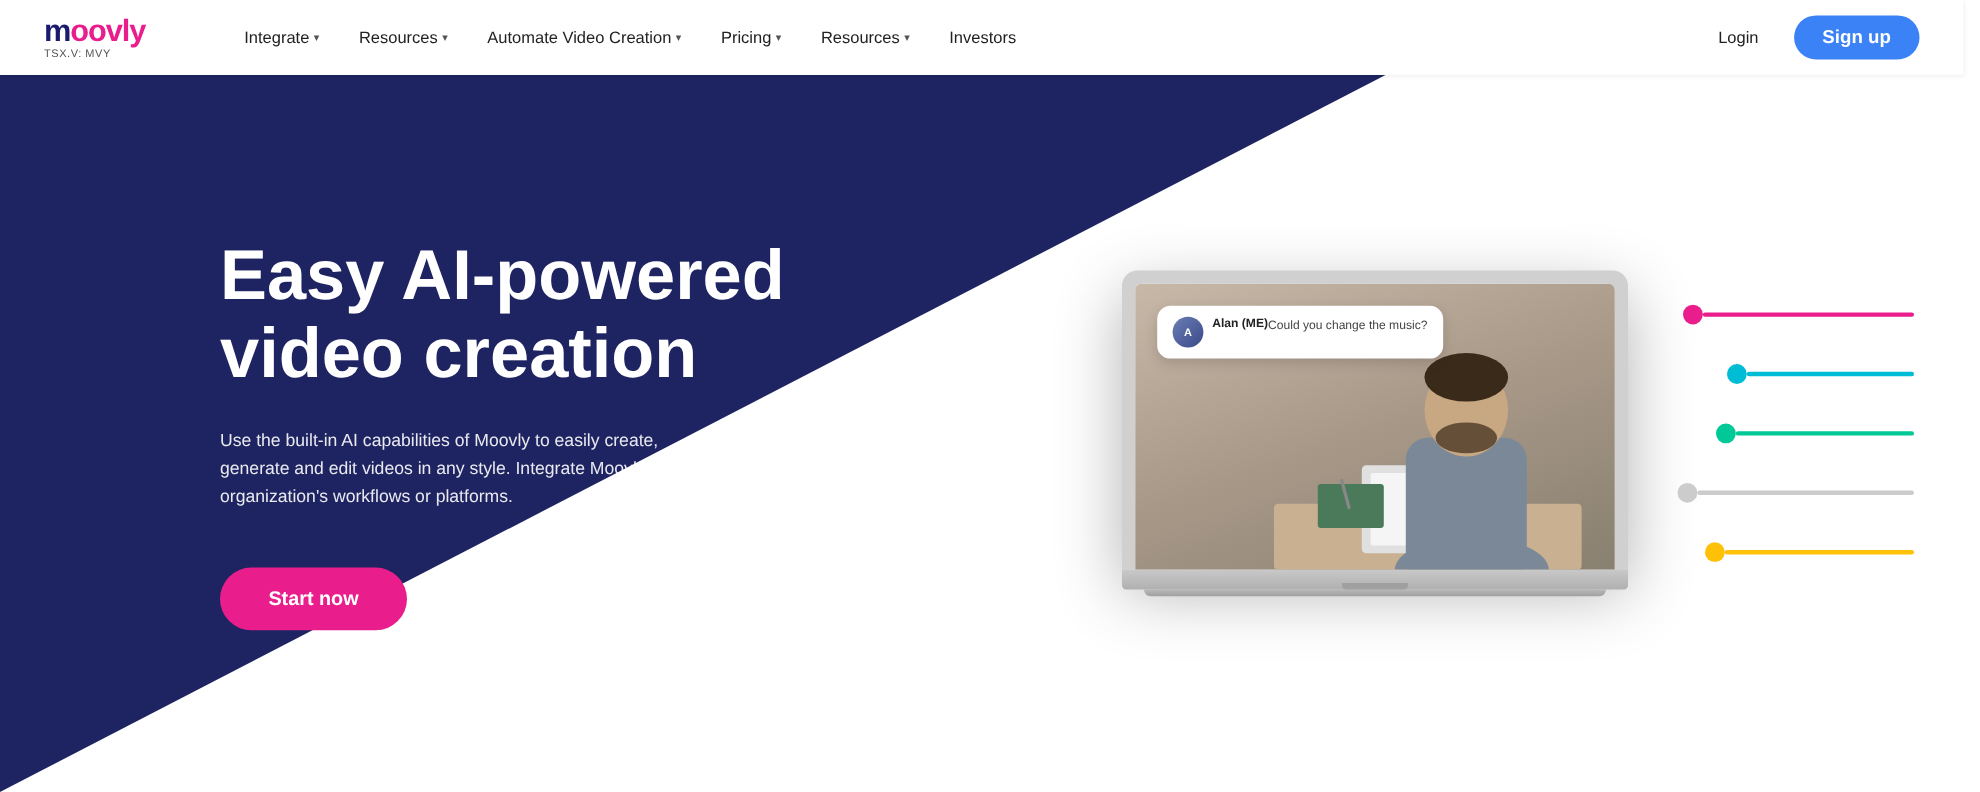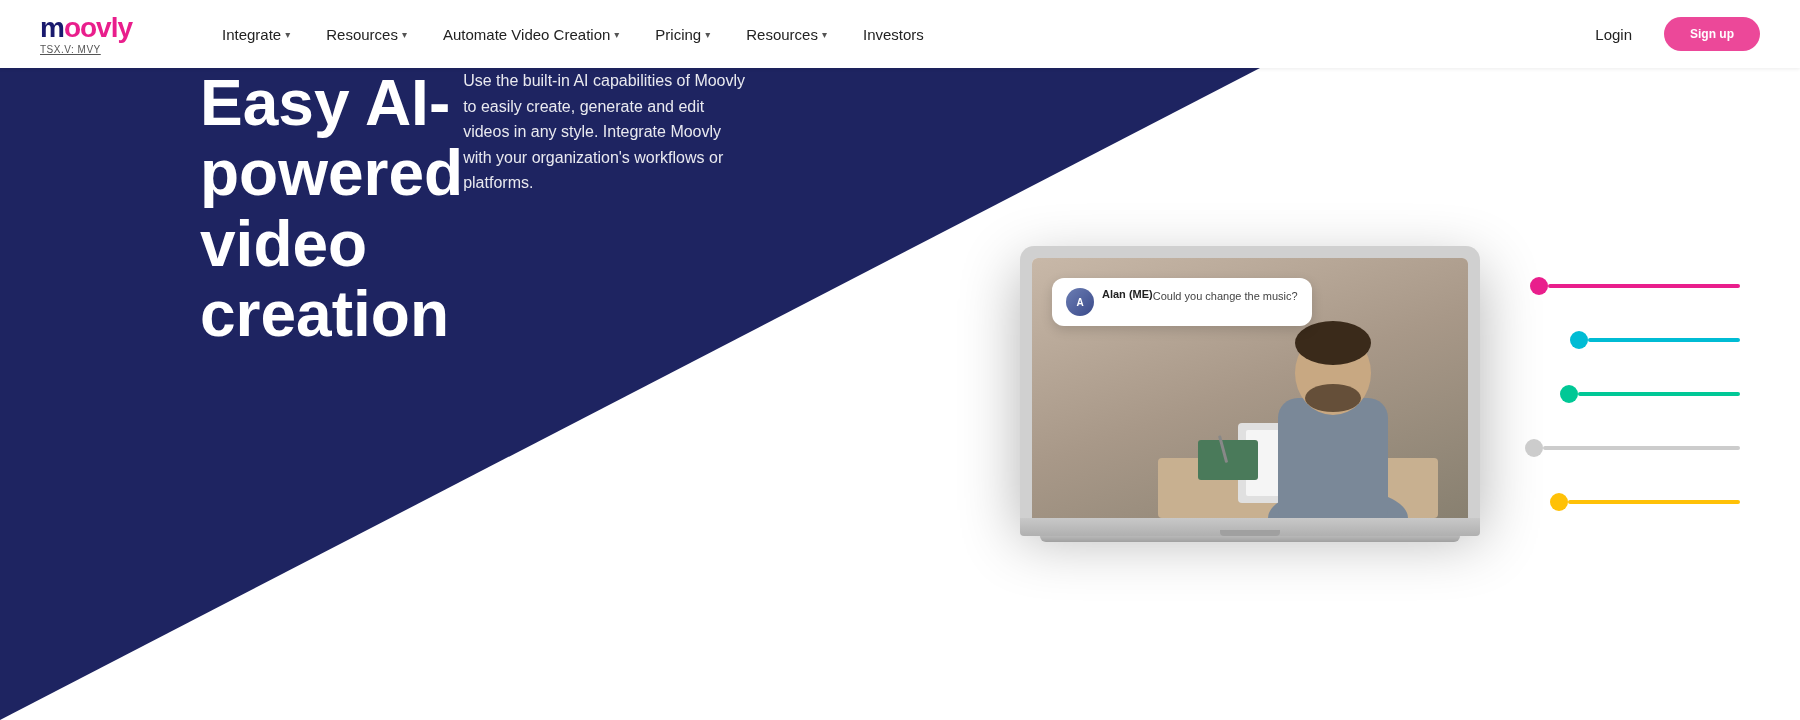--- a/index.html
+++ b/index.html
@@ -1,21 +1,21 @@
 <!DOCTYPE html>
 <html><head>
   <meta charset="utf-8">
   <style>
     * { margin: 0; padding: 0; box-sizing: border-box; }
     body { font-family: 'Segoe UI', Arial, sans-serif; width: 1800px; height: 720px; overflow: hidden; background: #fff; }
 
     
     header {
       position: fixed;
-      top: 0; left: 0; right: 0;
+      top: 0; left: 0; right: 15px;
       height: 68px;
       background: #fff;
       display: flex;
       align-items: center;
       padding: 0 40px;
       z-index: 100;
       box-shadow: 0 1px 4px rgba(0,0,0,0.08);
     }
     .logo-area {
       display: flex;
@@ -29,21 +29,20 @@
       letter-spacing: -1px;
       line-height: 1;
     }
     .logo-m { color: #1a1a6e; }
     .logo-oovly { color: #e91e8c; }
     .logo-ticker {
       font-size: 10px;
       color: #555;
       letter-spacing: 0.5px;
       margin-top: 2px;
-      text-decoration: underline;
     }
     nav {
       display: flex;
       align-items: center;
       gap: 8px;
       flex: 1;
     }
     .nav-item {
       display: flex;
       align-items: center;
@@ -64,23 +63,23 @@
       align-items: center;
       gap: 16px;
     }
     .login-btn {
       font-size: 15px;
       color: #222;
       cursor: pointer;
       padding: 8px 16px;
     }
     .signup-btn {
-      background: #ec4899;
+      background: #3b82f6;
       color: #fff;
-      font-size: 12px;
+      font-size: 17px;
       font-weight: 600;
       padding: 10px 26px;
       border-radius: 30px;
       cursor: pointer;
       border: none;
     }
 
     
     .hero {
       position: relative;
@@ -110,21 +109,21 @@
     }
 
     
     .hero-content {
       position: absolute;
       top: 0;
       left: 0;
       width: 750px;
       height: 100%;
       display: flex;
-      flex-direction: row;
+      flex-direction: column;
       justify-content: center;
       padding: 0 0 0 200px;
     }
     .hero-title {
       font-size: 64px;
       font-weight: 900;
       color: #fff;
       line-height: 1.1;
       margin-bottom: 32px;
     }
@@ -342,20 +341,21 @@
   </div>
 </header>
 
 <section class="hero">
   <div class="hero-bg"></div>
   <div class="hero-bg-blue"></div>
 
   <div class="hero-content">
     <h1 class="hero-title">Easy AI-powered video creation</h1>
     <p class="hero-description">Use the built-in AI capabilities of Moovly to easily create,  generate and edit videos in any style. Integrate Moovly with your organization's workflows or platforms.</p>
+    <button class="start-now-btn">Start now</button>
   </div>
 
   <div class="hero-visual">
     <div class="laptop">
       <div class="laptop-screen-outer">
         <div class="laptop-screen-inner">
           <div class="laptop-screen-image">
 
             <div class="person-bg"></div>
 

